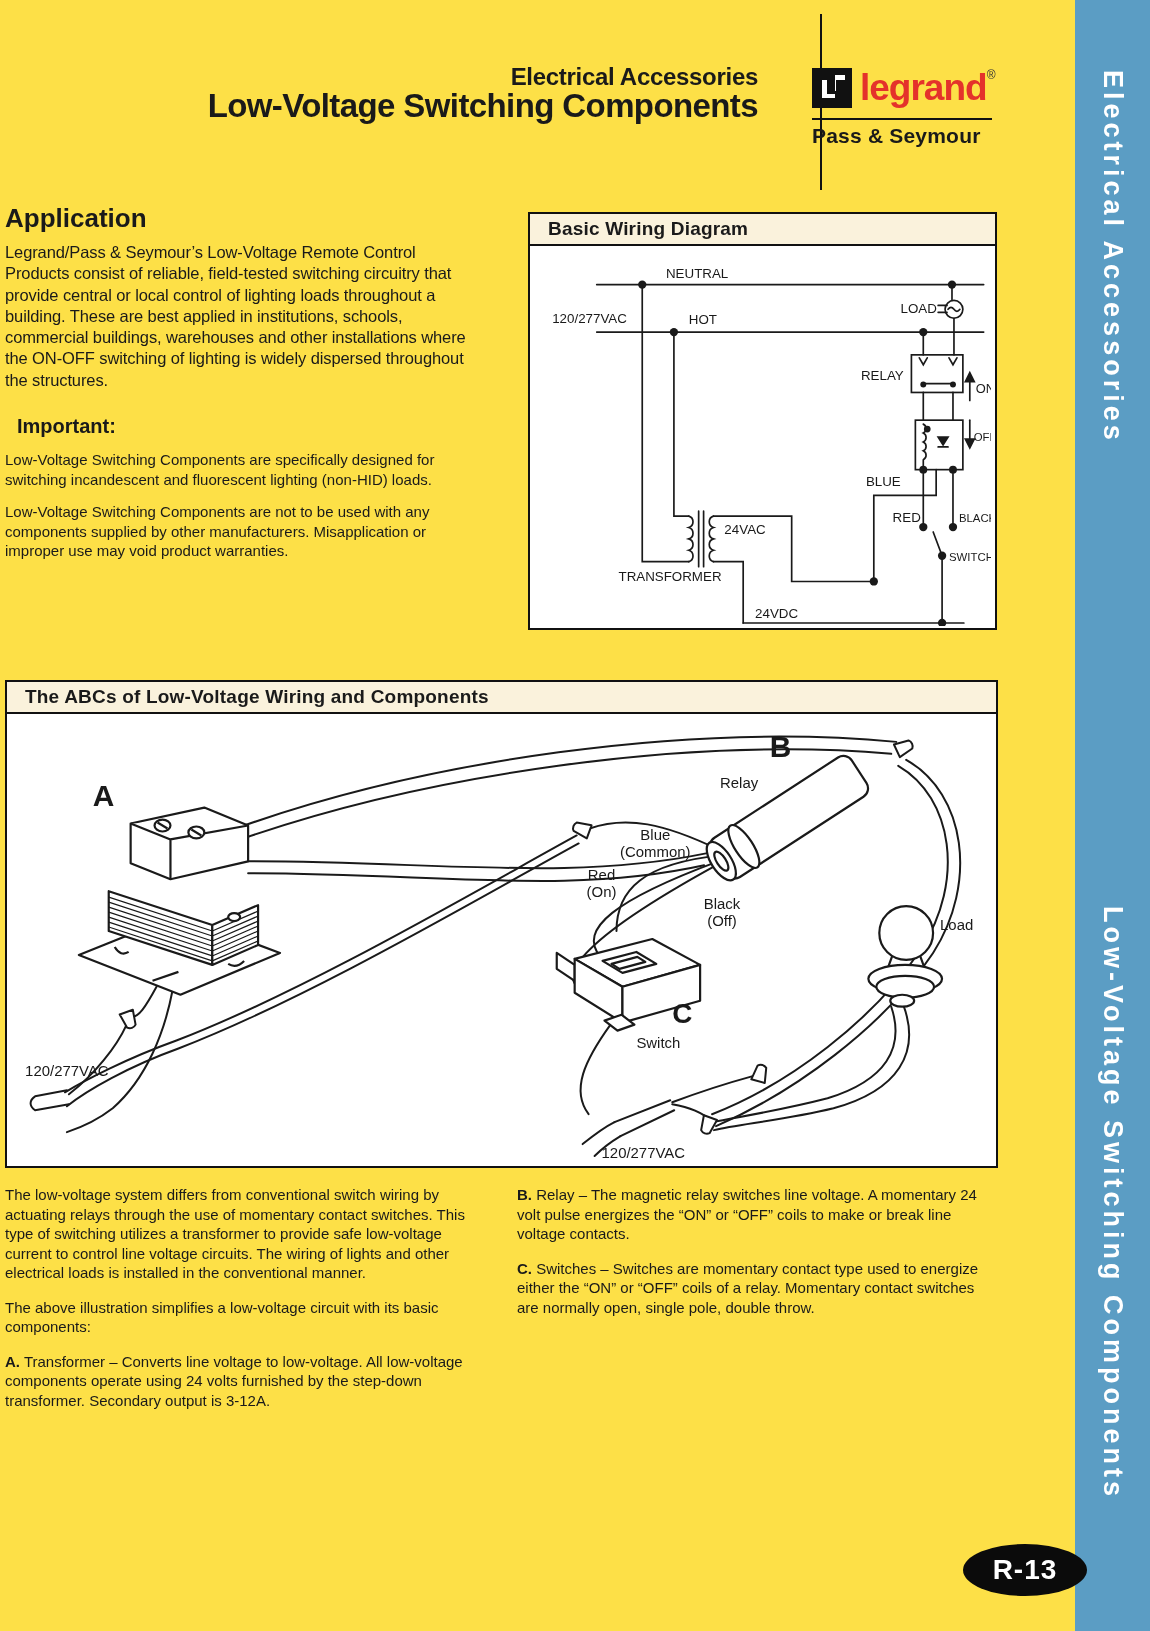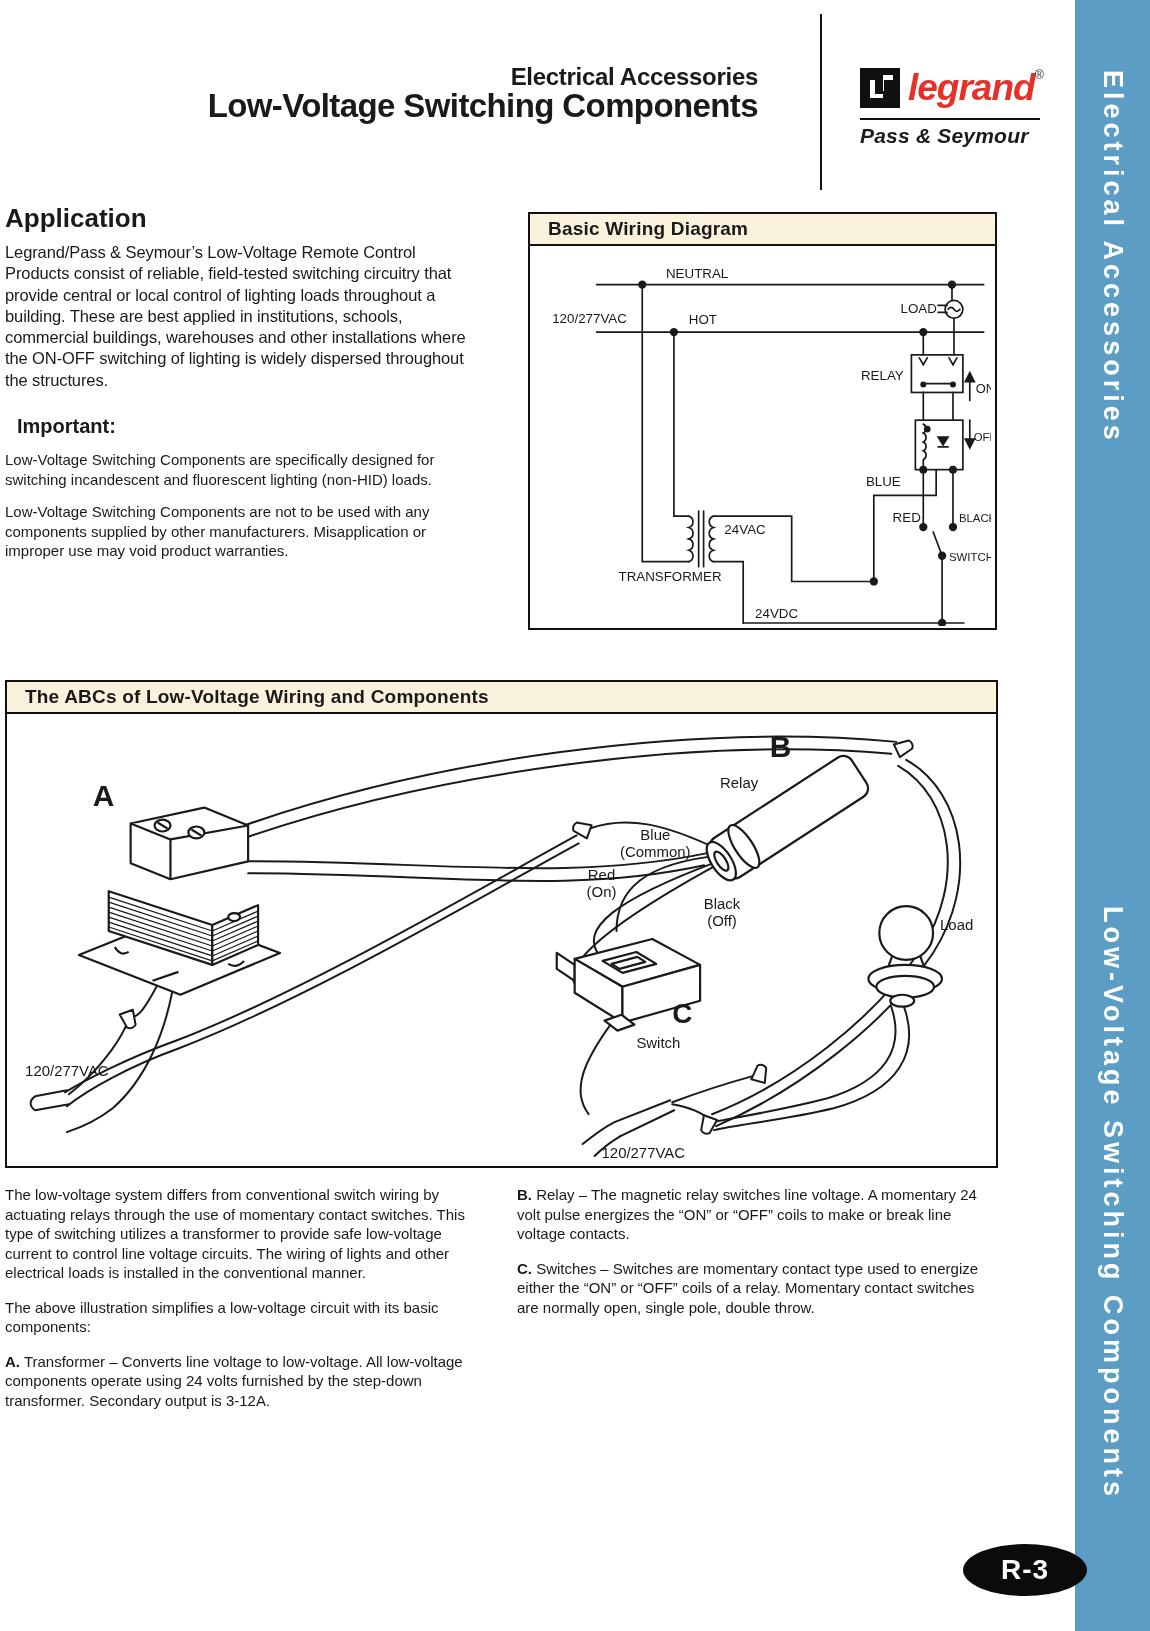--- a/index.html
+++ b/index.html
@@ -1,17 +1,17 @@
 <!DOCTYPE html>
 <html><head>
 <meta charset="utf-8">
 <style>
   html,body{margin:0;padding:0;background:#888;}
   #page{
-    position:relative;width:1150px;height:1631px;background:#ffffff;
+    position:relative;width:1150px;height:1631px;background:#fde047;
     font-family:"Liberation Sans","DejaVu Sans",sans-serif;color:#1a1a1a;
     overflow:hidden;margin:0 auto;
   }
   
   .sidebar{position:absolute;top:0;right:0;width:75px;height:1631px;}
   .sidebar .vtext{
     position:absolute;left:0;width:75px;color:#fff;font-weight:bold;
     font-size:27px;letter-spacing:4px;
     writing-mode:vertical-rl;text-align:left;line-height:75px;
   }
@@ -21,21 +21,21 @@
     position:absolute;left:963px;top:1544px;width:124px;height:52px;
     background:#0b0b0b;border-radius:50%;color:#fff;font-weight:bold;
     font-size:28px;display:flex;align-items:center;justify-content:center;
     letter-spacing:1px;z-index:5;
   }
   
   .titleblock{position:absolute;top:64px;right:392px;width:680px;text-align:right;line-height:1.06;}
   .title1{font-size:24px;font-weight:bold;letter-spacing:-0.3px;}
   .title2{font-size:33px;font-weight:bold;letter-spacing:-0.6px;}
   .hdr-divider{position:absolute;left:820px;top:14px;width:2px;height:176px;background:#111;}
-  .logo{position:absolute;left:860px;top:68px;width:180px;font-style:italic;}
+  .logo{position:absolute;left:812px;top:68px;width:180px;}
   .logo-row{display:flex;align-items:flex-start;gap:8px;}
   .logo-word{font-size:37px;font-weight:bold;color:#e4322b;letter-spacing:-1px;line-height:40px;}
   .logo-reg{font-size:12px;color:#333;vertical-align:top;line-height:14px;}
   .logo-rule{border-top:2px solid #111;margin-top:6px;margin-bottom:4px;}
   .logo-sub{font-size:21px;font-weight:bold;letter-spacing:0.2px;}
   
   .application{position:absolute;left:5px;top:203px;width:465px;}
   .application h2{margin:0 0 8px 0;font-size:26px;font-weight:bold;}
   .application p{margin:0;font-size:16.5px;line-height:1.29;letter-spacing:-0.1px;}
   .important{position:absolute;left:5px;top:415px;width:462px;}
@@ -293,15 +293,15 @@
   </div>
   <div class="desc right">
     <p><b>B.</b><span> Relay – The magnetic relay switches line voltage. A momentary 24 volt pulse energizes the “ON” or “OFF” coils to make or break line voltage contacts.</span></p>
     <p><b>C.</b><span> Switches – Switches are momentary contact type used to energize either the “ON” or “OFF” coils of a relay. Momentary contact switches are normally open, single pole, double throw.</span></p>
   </div>
 
   <div class="sidebar" style="background: rgb(91, 157, 196);">
     <div class="vtext top">Electrical Accessories</div>
     <div class="vtext bottom">Low-Voltage Switching Components</div>
   </div>
-  <div class="page-badge">R-3</div>
+  <div class="page-badge">R-13</div>
 
 </div>
 
 </body></html>

